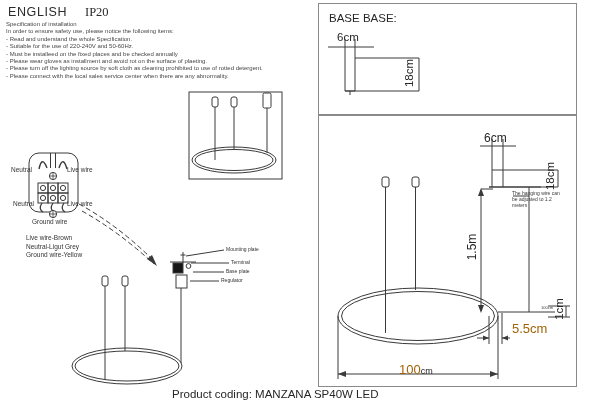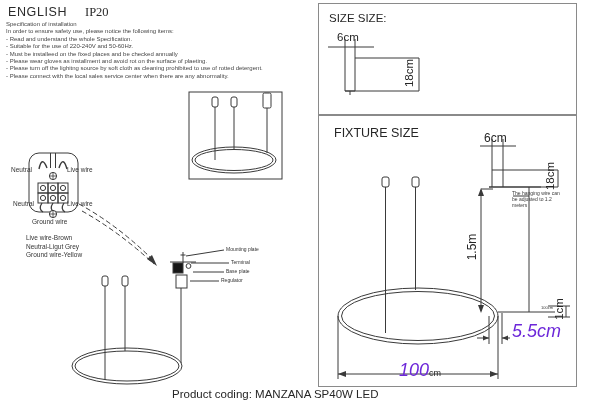--- a/index.html
+++ b/index.html
@@ -6,21 +6,21 @@
   #canvas{position:relative;width:600px;height:413px;background:#ffffff;overflow:hidden;
           font-family:"Liberation Sans","DejaVu Sans",sans-serif;color:#2e2e2e;}
   .abs{position:absolute;white-space:nowrap;}
   .hdr{font-size:12.5px;color:#2a2a2a;}
   .spec{font-size:6px;line-height:7.4px;color:#474747;}
   .wlabel{font-size:6.5px;color:#333;}
   .legend{font-size:6.5px;line-height:8.7px;color:#333;}
   .plabel{font-size:5px;color:#333;}
   .paneltitle{font-size:11.5px;color:#262626;}
   .dim{font-size:11.5px;color:#262626;}
-  .dimbig{font-size:18px;color:#6d28d9;font-style:italic;}
+  .dimbig{font-size:13px;color:#a16207;}
   .dimsmall{font-size:9px;color:#262626;text-align:center;}
   .rot{transform:translate(-50%,-50%) rotate(-90deg);}
   .rotc{position:absolute;white-space:nowrap;}
   .note{font-size:5px;line-height:5.9px;color:#3a3a3a;white-space:normal;width:54px;}
   .tiny{font-size:4px;color:#3a3a3a;}
   .panel{position:absolute;border:1px solid #8a8a8a;background:transparent;}
   .footer{font-size:11.5px;color:#262626;}
   svg{position:absolute;left:0;top:0;}
 </style>
 </head>
@@ -166,25 +166,24 @@
     <div class="legend">Live wire-Brown</div>
     <div class="legend">Neutral-Ligut Grey</div>
     <div class="legend">Ground wire-Yellow</div>
   </div>
 
   <div class="abs plabel" style="left:226px;top:246px;">Mounting plate</div>
   <div class="abs plabel" style="left:231px;top:259px;">Terminal</div>
   <div class="abs plabel" style="left:226px;top:268px;">Base plate</div>
   <div class="abs plabel" style="left:221px;top:277px;">Regulator</div>
 
-  <div class="abs paneltitle" style="left:329px;top:12px;">SIZE SIZE:</div>
+  <div class="abs paneltitle" style="left:329px;top:12px;">BASE BASE:</div>
   <div class="abs dim" style="left:337px;top:31px;">6cm</div>
   <div class="rotc dim rot" style="left:409px;top:73px;">18cm</div>
 
-  <div class="abs paneltitle" style="left:334px;top:126px;font-size:12.5px;">FIXTURE SIZE</div>
   <div class="abs dim" style="left:484px;top:131px;font-size:12px;">6cm</div>
   <div class="rotc dim rot" style="left:550px;top:176px;">18cm</div>
   <div class="rotc dim rot" style="left:472px;top:247px;font-size:12px;">1.5m</div>
   <div class="abs note" style="left:512px;top:191px;">The hanging wire can be adjusted to 1.2 meters</div>
   <div class="abs tiny" style="left:541px;top:305px;">100cm</div>
   <div class="rotc dim rot" style="left:559px;top:309px;">1cm</div>
   <div class="abs dimbig" style="left:512px;top:321px;">5.5cm</div>
   <div class="abs" style="left:399px;top:360px;">
     <span class="dimbig">100</span><span class="dimsmall">cm</span>
   </div>

